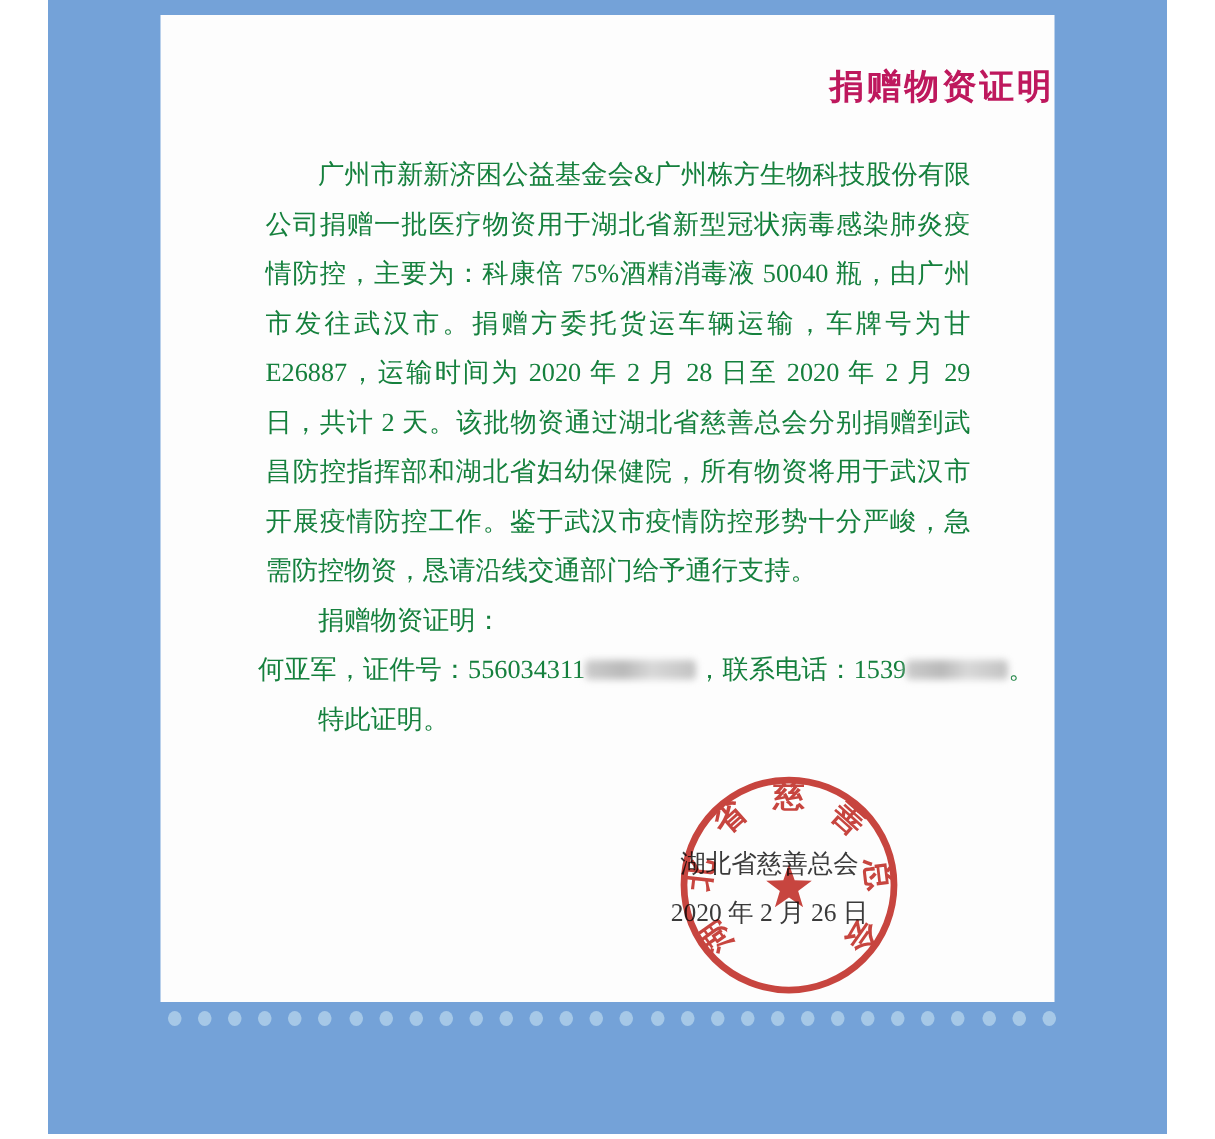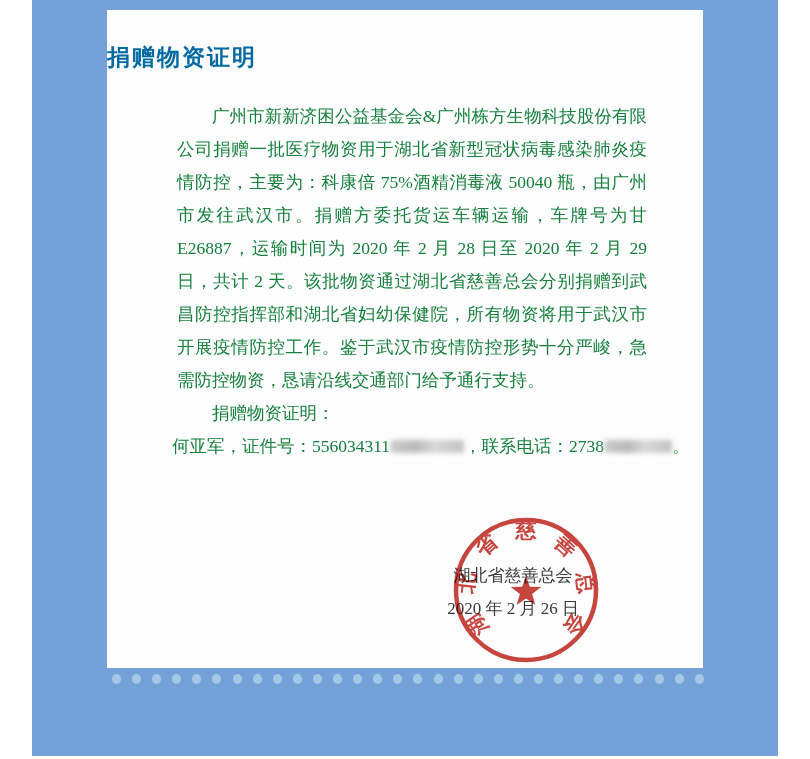--- a/index.html
+++ b/index.html
@@ -30,26 +30,26 @@
     top: 10px;
     width: 596px;
     height: 658px;
     background: #fdfdfd;
   }
   .doc-title {
     position: absolute;
     top: 32px;
     left: 0;
     width: 100%;
-    text-align: left;
+    text-align: right;
     font-family: Liberation Sans, sans-serif;
     font-weight: 700;
     font-size: 23px;
     letter-spacing: 2px;
-    color: #0369a1;
+    color: #be185d;
     margin: 0;
   }
   .body-text {
     position: absolute;
     top: 90px;
     left: 70px;
     right: 56px;
     font-size: 17.5px;
     line-height: 33px;
     color: #15803d;
@@ -114,22 +114,23 @@
   <div class="panel">
 
     <div class="paper">
 
       <h1 class="doc-title">捐赠物资证明</h1>
 
       <div class="body-text">
         <p class="indent">广州市新新济困公益基金会&amp;广州栋方生物科技股份有限公司捐赠一批医疗物资用于湖北省新型冠状病毒感染肺炎疫情防控，主要为：科康倍 75%酒精消毒液 50040 瓶，由广州市发往武汉市。捐赠方委托货运车辆运输，车牌号为甘 E26887，运输时间为 2020 年 2 月 28 日至 2020 年 2 月 29 日，共计 2 天。该批物资通过湖北省慈善总会分别捐赠到武昌防控指挥部和湖北省妇幼保健院，所有物资将用于武汉市开展疫情防控工作。鉴于武汉市疫情防控形势十分严峻，急需防控物资，恳请沿线交通部门给予通行支持。</p>
         <p class="indent">捐赠物资证明：</p>
         <p class="transport-line">
-          <span>何亚军，证件号：556034311</span><span class="redact redact-id"></span><span>，联系电话：2738</span><span class="redact redact-phone"></span><span>。</span>
+          <span>何亚军，证件号：556034311</span><span class="redact redact-id"></span><span>，联系电话：1539</span><span class="redact redact-phone"></span><span>。</span>
         </p>
+        <p class="indent">特此证明。</p>
       </div>
 
       <div class="signature">
         <div>湖北省慈善总会</div>
         <div>2020 年 2 月 26 日</div>
       </div>
 
       <div class="seal">
         <svg viewBox="0 0 150 150" xmlns="http://www.w3.org/2000/svg">
           <circle cx="75" cy="75" r="70" fill="none" stroke="#c5352e" stroke-width="4.5"></circle>

